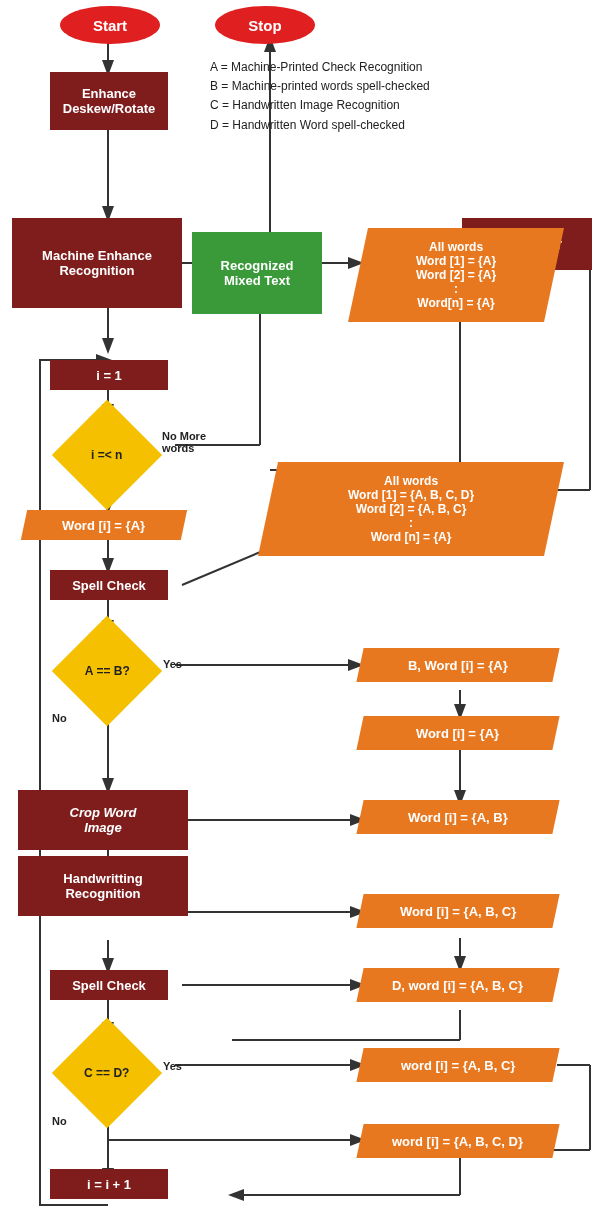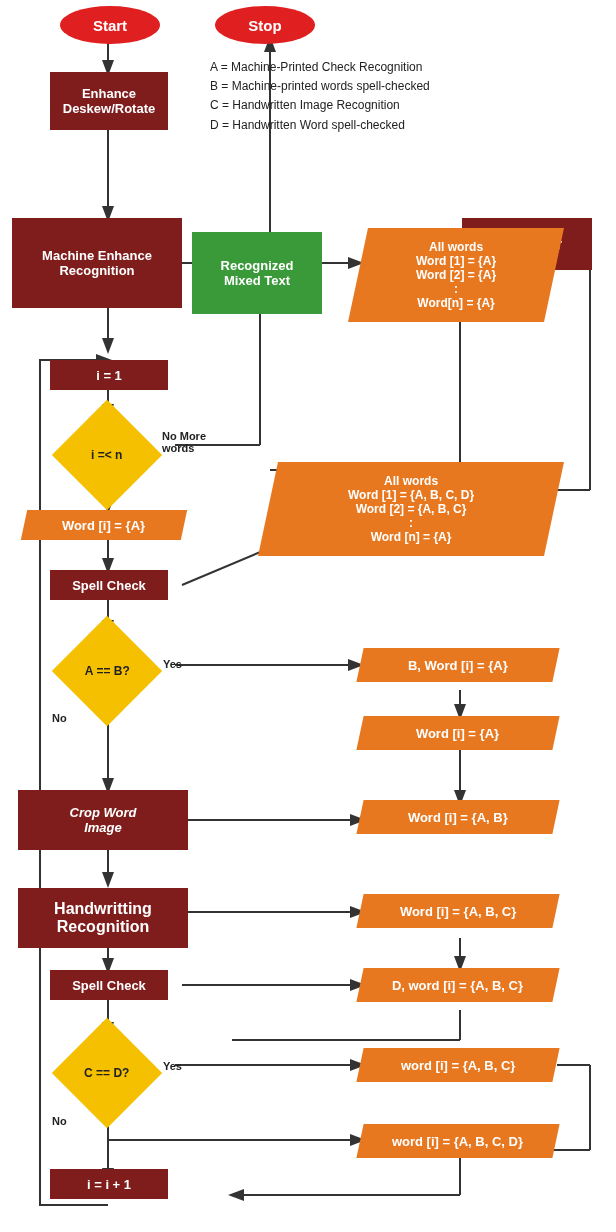--- a/index.html
+++ b/index.html
@@ -227,21 +227,21 @@
     <div class="inner" style="font-size:12px;font-weight:bold;">A == B?</div>
   </div>
   <div style="position:absolute;left:163px;top:658px;font-size:11px;font-weight:bold;color:#222;">Yes</div>
   <div style="position:absolute;left:52px;top:712px;font-size:11px;font-weight:bold;color:#222;">No</div>
 
   <div class="node rect-blue" style="left:18px;top:790px;width:170px;height:60px;font-size:13px;font-style:italic;">
     <span style="white-space:pre-line;">Crop Word
 Image</span>
   </div>
 
-  <div class="node rect-blue" style="left:18px;top:888px;width:170px;height:60px;font-size:16px;">
+  <div class="node rect-blue" style="left:18px;top:856px;width:170px;height:60px;font-size:13px;">
     <span style="white-space:pre-line;">Handwritting
 Recognition</span>
   </div>
 
   <div class="node rect-blue" style="left:50px;top:970px;width:118px;height:30px;">
     <span>Spell Check</span>
   </div>
 
   <div class="node diamond" style="left:68px;top:1034px;width:78px;height:78px;">
     <div class="inner" style="font-size:12px;font-weight:bold;">C == D?</div>

